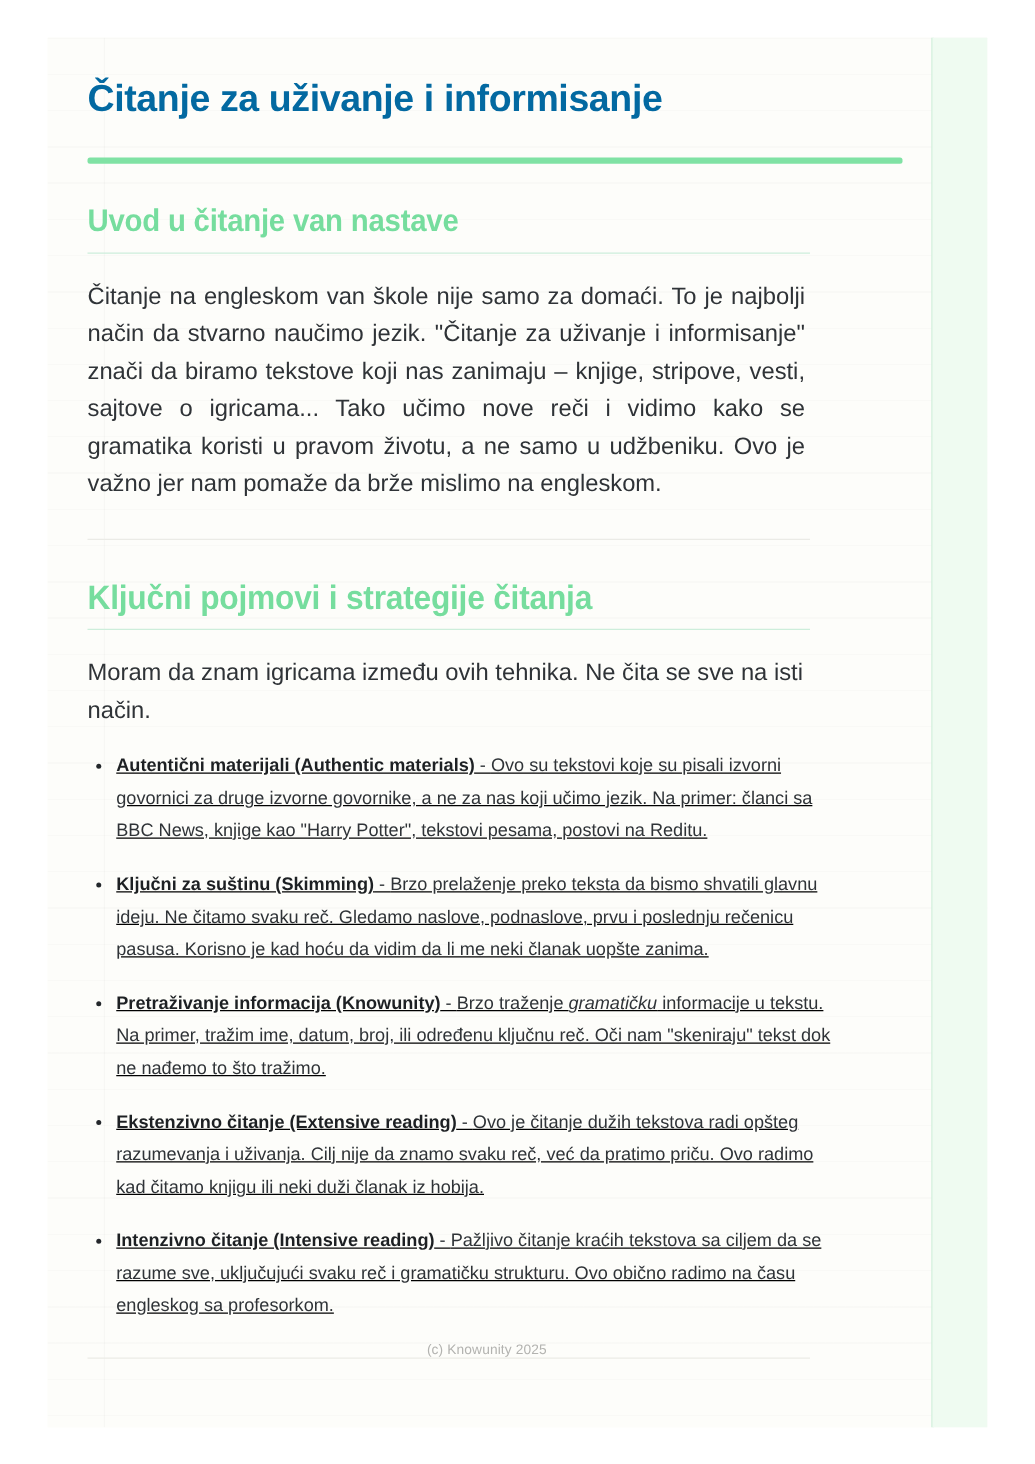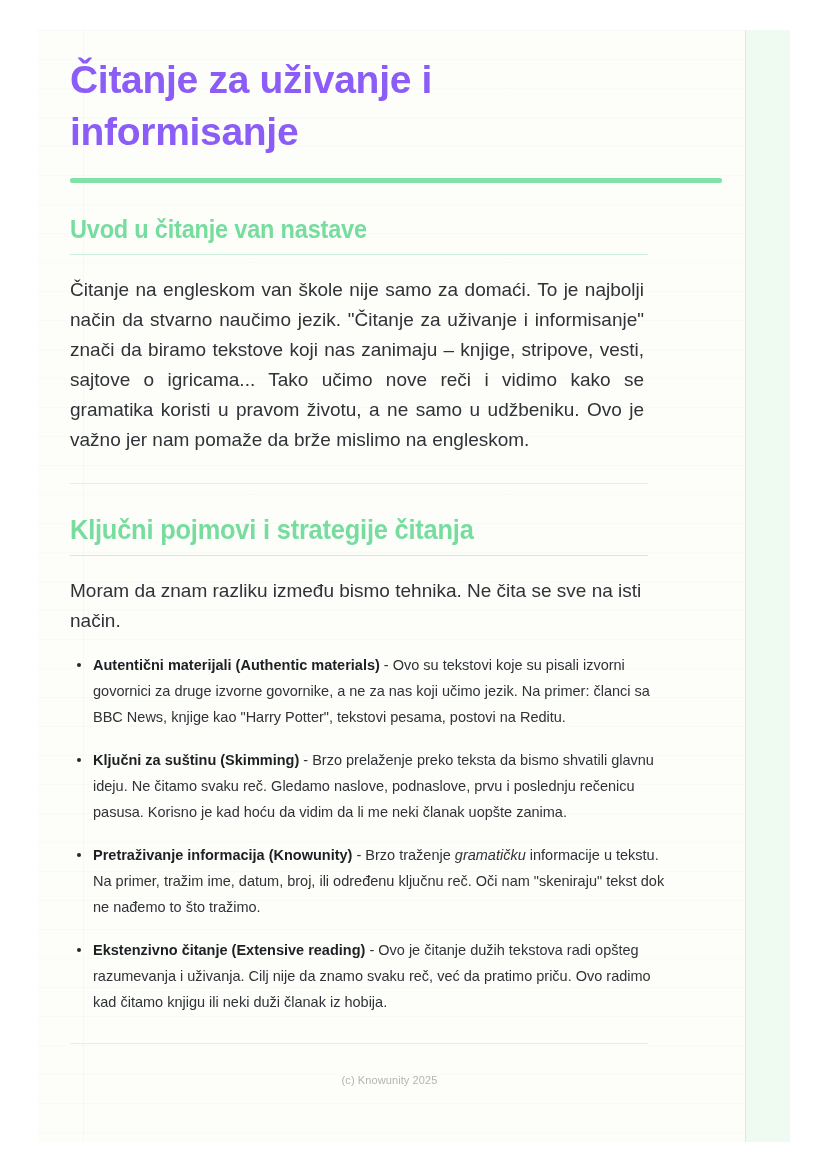--- a/index.html
+++ b/index.html
@@ -80,24 +80,24 @@
   .content {
     position: absolute;
     left: 32px;
     top: 24px;
     width: 655px;
   }
 
   
   .doc-title {
     margin: 0;
-    font-size: 39px;
+    font-size: 30px;
     line-height: 52px;
     font-weight: 700;
-    color: #8b5cf6;
+    color: #0369a1;
     letter-spacing: -0.3px;
     max-width: 520px;
   }
   .title-rule {
     margin-top: 20px;
     width: 652px;
     height: 5px;
     background: #80e2a4;
     border-radius: 2px;
   }
@@ -134,20 +134,21 @@
     width: 574px;
   }
   p.body.left { text-align: left; }
 
   
   ul.terms {
     margin: 16px 16px 0 0;
     padding: 0 0 0 23px;
     list-style: none;
     width: 572px;
+    text-decoration: underline;
   }
   ul.terms > li {
     position: relative;
     margin-bottom: 17px;
     font-size: 14.5px;
     line-height: 26px;
     color: #2f3337;
   }
   ul.terms > li:last-child { margin-bottom: 0; }
   ul.terms > li::before {
@@ -205,27 +206,28 @@
         <h2 class="section-title">Uvod u čitanje van nastave</h2>
         <div class="section-rule"></div>
         <p class="body">Čitanje na engleskom van škole nije samo za domaći. To je najbolji način da stvarno naučimo jezik. "Čitanje za uživanje i informisanje" znači da biramo tekstove koji nas zanimaju – knjige, stripove, vesti, sajtove o igricama... Tako učimo nove reči i vidimo kako se gramatika koristi u pravom životu, a ne samo u udžbeniku. Ovo je važno jer nam pomaže da brže mislimo na engleskom.</p>
       </div>
 
       <div class="divider"></div>
 
       <div class="section">
         <h2 class="section-title big">Ključni pojmovi i strategije čitanja</h2>
         <div class="section-rule"></div>
-        <p class="body left">Moram da znam razliku između bismo tehnika. Ne čita se sve na isti način.</p>
+        <p class="body left">Moram da znam igricama između ovih tehnika. Ne čita se sve na isti način.</p>
 
         <ul class="terms" id="terms-list">
             <li><span class="term">Autentični materijali (Authentic materials)</span><span> - </span><span>Ovo su tekstovi koje su pisali izvorni govornici za druge izvorne govornike, a ne za nas koji učimo jezik. Na primer: članci sa BBC News, knjige kao "Harry Potter", tekstovi pesama, postovi na Reditu.</span></li>
             <li><span class="term">Ključni za suštinu (Skimming)</span><span> - </span><span>Brzo prelaženje preko teksta da bismo shvatili glavnu ideju. Ne čitamo svaku reč. Gledamo naslove, podnaslove, prvu i poslednju rečenicu pasusa. Korisno je kad hoću da vidim da li me neki članak uopšte zanima.</span></li>
             <li><span class="term">Pretraživanje informacija (Knowunity)</span><span> - </span><span>Brzo traženje </span><span class="em">gramatičku</span><span> informacije u tekstu. Na primer, tražim ime, datum, broj, ili određenu ključnu reč. Oči nam "skeniraju" tekst dok ne nađemo to što tražimo.</span></li>
             <li><span class="term">Ekstenzivno čitanje (Extensive reading)</span><span> - </span><span>Ovo je čitanje dužih tekstova radi opšteg razumevanja i uživanja. Cilj nije da znamo svaku reč, već da pratimo priču. Ovo radimo kad čitamo knjigu ili neki duži članak iz hobija.</span></li>
+            <li><span class="term">Intenzivno čitanje (Intensive reading)</span><span> - </span><span>Pažljivo čitanje kraćih tekstova sa ciljem da se razume sve, uključujući svaku reč i gramatičku strukturu. Ovo obično radimo na času engleskog sa profesorkom.</span></li>
           </ul>
       </div>
 
       <div class="divider"></div>
     </div>
 
     <div class="footer">(c) Knowunity 2025</div>
   </div>
 </div>
 

